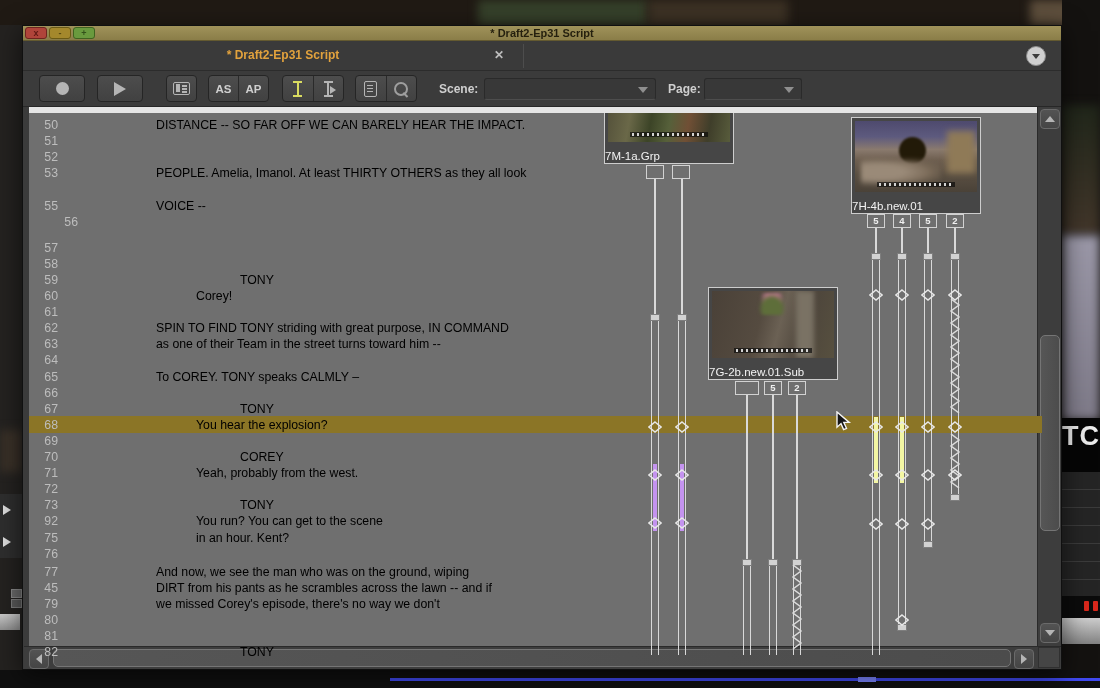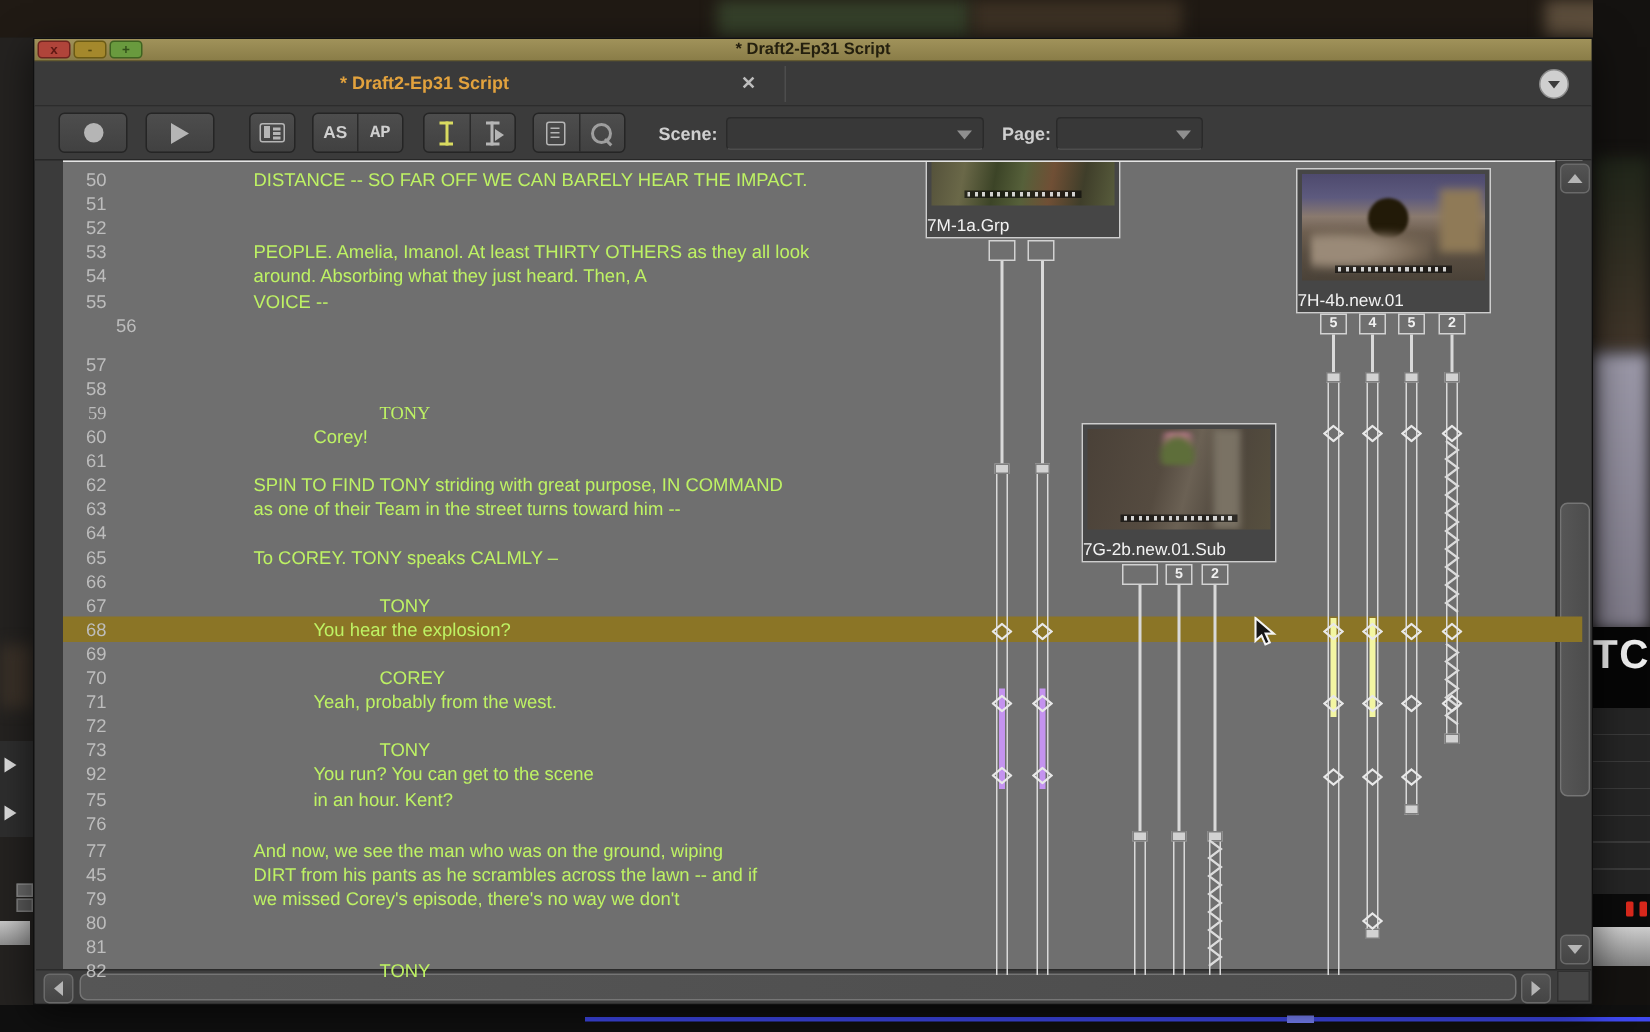--- a/index.html
+++ b/index.html
@@ -41,21 +41,21 @@
   .toolbar{position:absolute;left:0;top:45px;width:100%;height:36px;background:#3b3b3b;
            border-bottom:1px solid #272727;box-sizing:border-box;}
   .tbtn{position:absolute;top:4px;height:27px;background:linear-gradient(#4d4d4d,#414141);
         border:1px solid #252525;border-radius:4px;box-sizing:border-box;
         display:flex;align-items:center;justify-content:center;color:#cfcfcf;
         font-size:11.5px;font-weight:bold;}
   .tpair{position:absolute;top:4px;height:27px;background:linear-gradient(#4d4d4d,#414141);
         border:1px solid #252525;border-radius:4px;box-sizing:border-box;display:flex;}
   .tpair .half{width:50%;display:flex;align-items:center;justify-content:center;color:#cfcfcf;
         font-size:11.5px;font-weight:bold;}
-  .tpair .half + .half{border-left:1px solid #2a2a2a;font-family:Liberation Mono, monospace;}
+  .tpair .half + .half{border-left:1px solid #2a2a2a;}
   .ico-rec{width:13px;height:13px;border-radius:50%;background:#b5b5b5;}
   .ico-play{width:0;height:0;border-top:7px solid transparent;border-bottom:7px solid transparent;
             border-left:12px solid #b5b5b5;}
   .ico-board{width:17px;height:13px;border:1.5px solid #b5b5b5;border-radius:2px;position:relative;box-sizing:border-box;}
   .ico-board:before{content:"";position:absolute;left:2px;top:1px;width:4px;height:8px;background:#b5b5b5;}
   .ico-board:after{content:"";position:absolute;left:8px;top:2px;width:5px;height:1.5px;background:#b5b5b5;
             box-shadow:0 3px 0 #b5b5b5,0 6px 0 #b5b5b5;}
   .ibeam{position:relative;width:11px;height:16px;}
   .ibeam i{position:absolute;left:4.5px;top:0;width:2px;height:16px;background:currentColor;}
   .ibeam:before{content:"";position:absolute;left:1px;top:0;width:9px;height:2px;background:currentColor;}
@@ -71,26 +71,26 @@
   .ico-search:after{content:"";position:absolute;left:8px;top:8px;width:6px;height:2px;background:#9e9e9e;
         transform:rotate(45deg);transform-origin:0 0;}
   .tlabel{position:absolute;top:11px;font-size:12px;font-weight:bold;color:#cfcfcf;}
   .tselect{position:absolute;top:7px;height:22px;background:#383838;border:1px solid #2a2a2a;
            border-bottom-color:#4d4d4d;border-radius:3px;box-sizing:border-box;color:#cfcfcf;
            font-size:11px;line-height:20px;padding-left:6px;}
   .tselect .tri{position:absolute;right:7px;top:8px;width:0;height:0;border-left:5px solid transparent;
            border-right:5px solid transparent;border-top:6px solid #8f8f8f;}
 
   
-  #script-area{position:absolute;left:19px;top:81px;width:1013px;height:558px;background:#6f6f6f;
-               overflow:hidden;border-top:1px solid #e5e5e5;box-sizing:border-box;}
+  #script-area{position:absolute;left:6px;top:81px;width:1013px;height:558px;background:#6f6f6f;
+               overflow:hidden;border-top:6px solid #e5e5e5;box-sizing:border-box;}
   .srow{position:absolute;left:0;width:100%;height:17px;}
   .srow .num{position:absolute;left:0;top:0;width:29px;text-align:right;color:#bdbdbd;
              font-size:12.3px;line-height:16.1px;}
-  .srow .txt{position:absolute;top:0;color:#bef264;font-size:12.3px;line-height:16.1px;white-space:pre;}
+  .srow .txt{position:absolute;top:0;color:#000000;font-size:12.3px;line-height:16.1px;white-space:pre;}
   .hl-bar{position:absolute;left:0;width:100%;height:16.5px;background:#8b7526;}
 
   
   .vconn{position:absolute;width:1.6px;background:#d9d9d9;}
   .tline{position:absolute;width:8px;border-left:1.7px solid #d9d9d9;border-right:1.7px solid #d9d9d9;
          box-sizing:border-box;}
   .tfill{position:absolute;width:4.6px;}
   .tcap{position:absolute;width:10px;height:7px;background:#d2d2d2;border:1px solid #7e7e7e;box-sizing:border-box;}
   .diamond{position:absolute;width:14px;height:12px;}
   .zz{position:absolute;}
@@ -231,38 +231,34 @@
         <div class="srow" style="top: 20.1px; z-index: 2;">
           <div class="num">51</div>
         </div>
         <div class="srow" style="top: 36.2px; z-index: 2;">
           <div class="num">52</div>
         </div>
         <div class="srow" style="top: 52.3px; z-index: 2;">
           <div class="num">53</div>
           <div class="txt" style="left: 127px;">PEOPLE. Amelia, Imanol. At least THIRTY OTHERS as they all look</div>
         </div>
-        <div class="srow" style="top: 68.4px; z-index: 2;">
-          <div class="num">54</div>
-          <div class="txt" style="left: 127px;">around. Absorbing what they just heard. Then, A</div>
-        </div>
         <div class="srow" style="top: 84.5px; z-index: 2;">
           <div class="num">55</div>
           <div class="txt" style="left: 127px;">VOICE --</div>
         </div>
         <div class="srow" style="top: 100.6px; z-index: 2; margin-left: 20px;">
           <div class="num">56</div>
         </div>
         <div class="srow" style="top: 126.7px; z-index: 2;">
           <div class="num">57</div>
         </div>
         <div class="srow" style="top: 142.8px; z-index: 2;">
           <div class="num">58</div>
         </div>
-        <div class="srow" style="top: 158.9px; z-index: 2; font-family: Liberation Serif, serif;">
+        <div class="srow" style="top: 158.9px; z-index: 2;">
           <div class="num">59</div>
           <div class="txt" style="left: 211px;">TONY</div>
         </div>
         <div class="srow" style="top: 175px; z-index: 2;">
           <div class="num">60</div>
           <div class="txt" style="left: 167px;">Corey!</div>
         </div>
         <div class="srow" style="top: 191.1px; z-index: 2;">
           <div class="num">61</div>
         </div>

